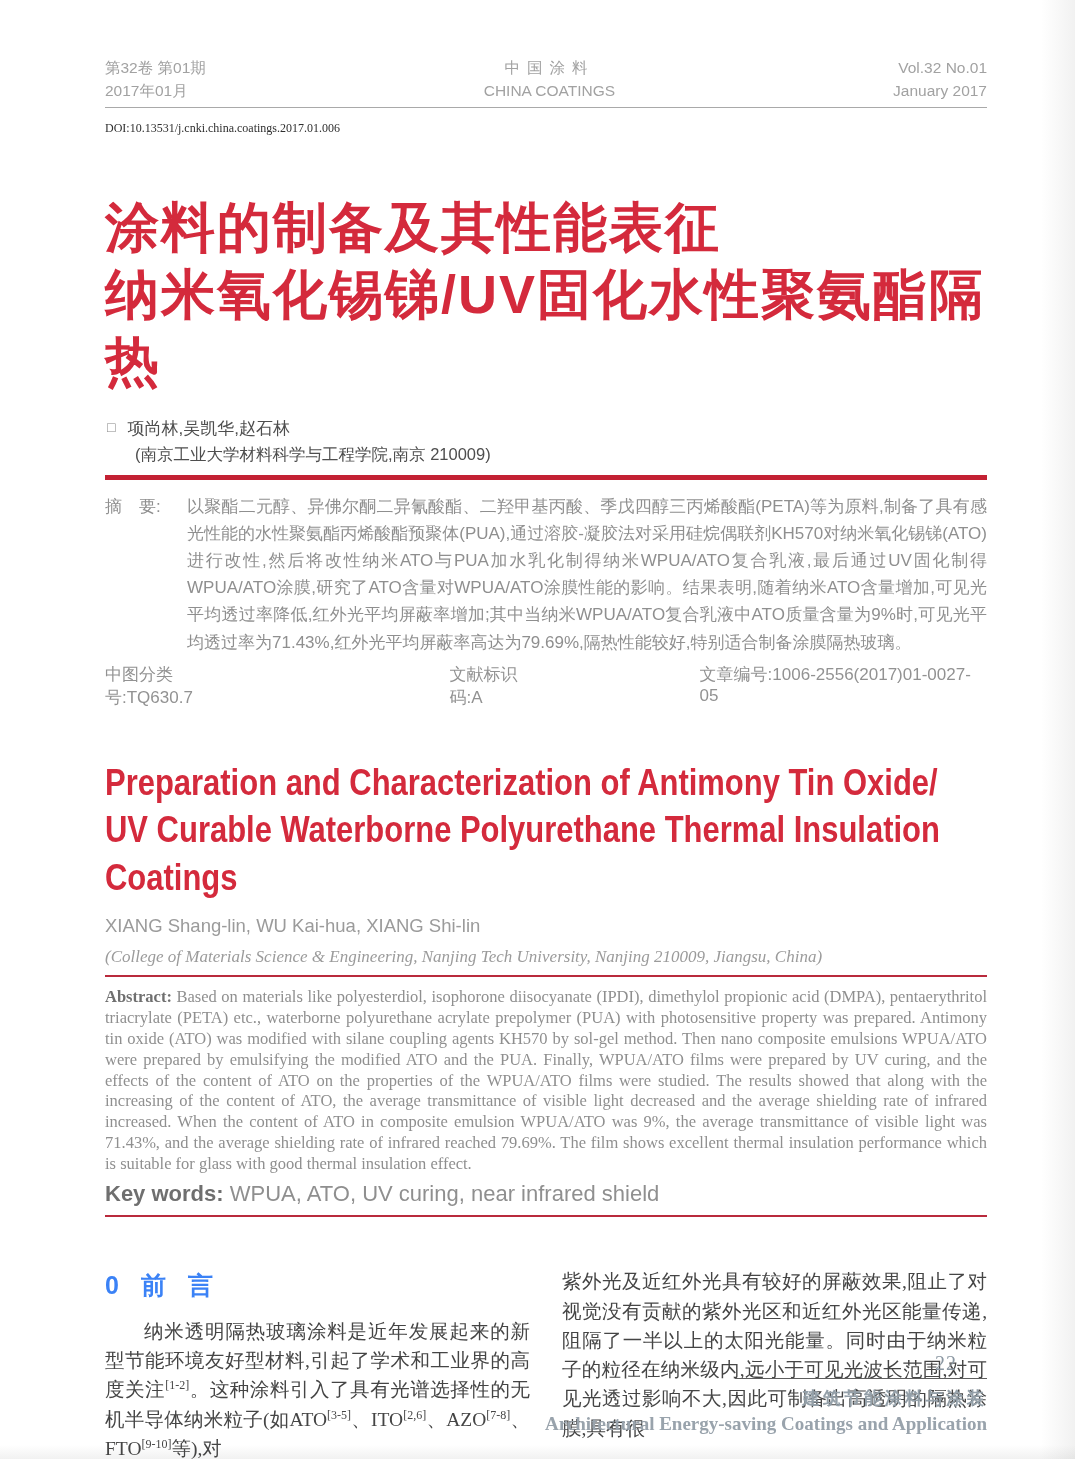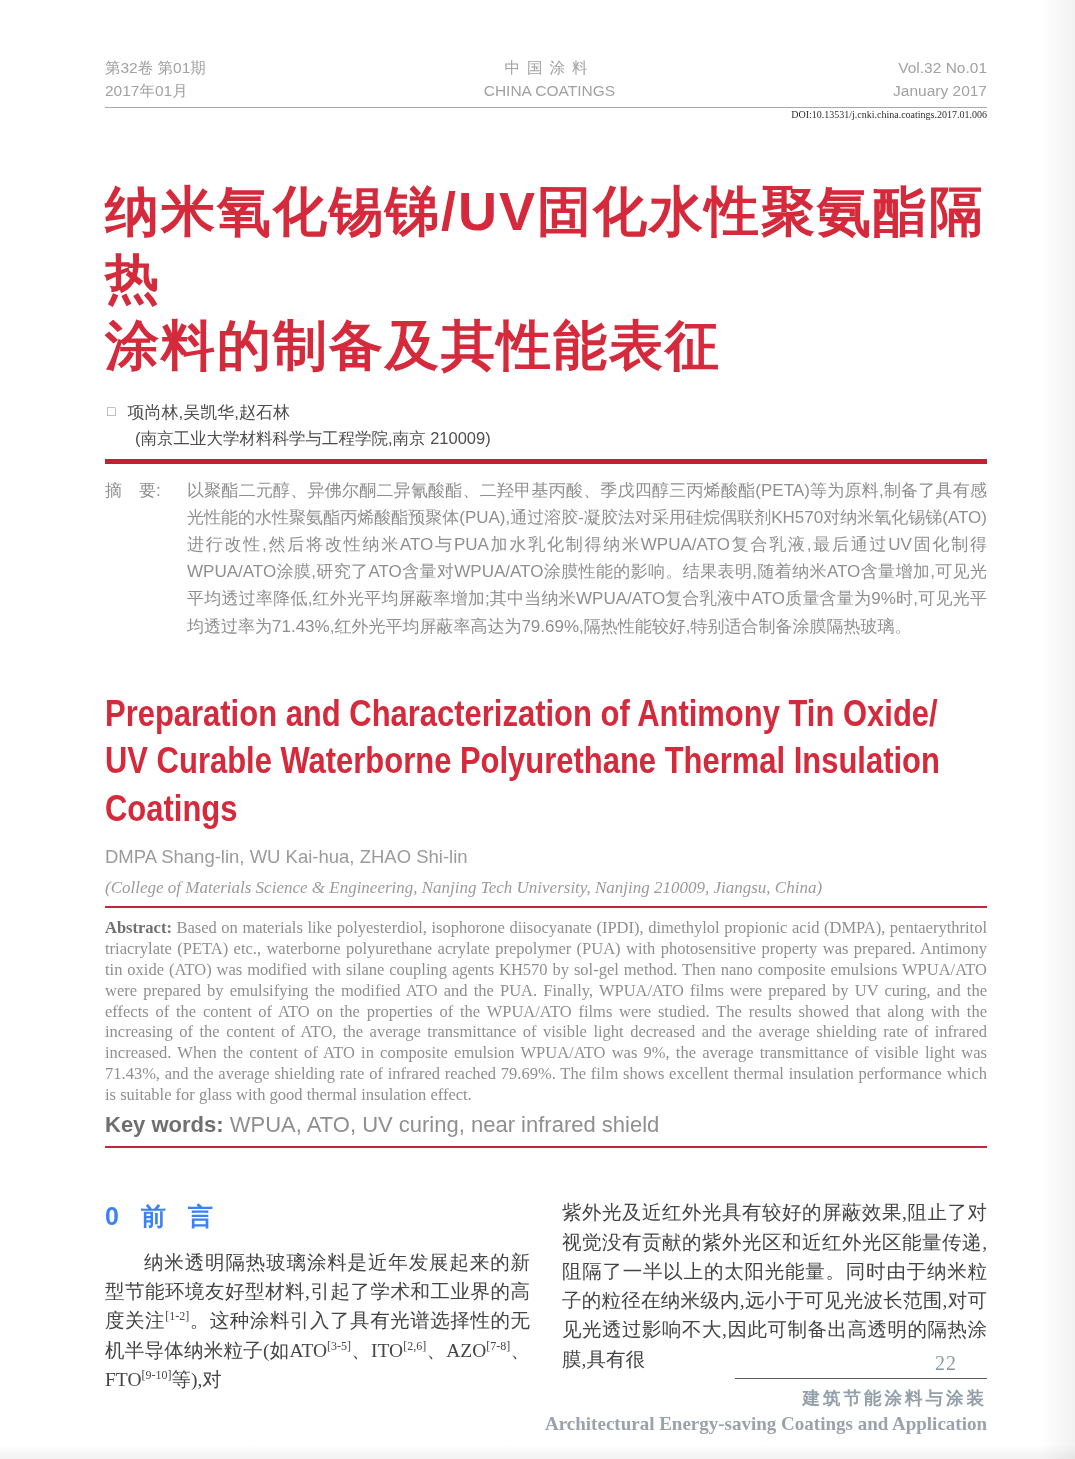--- a/index.html
+++ b/index.html
@@ -12,22 +12,22 @@
   body::before{content:"";position:absolute;left:0;bottom:0;width:100%;height:14px;
     background:linear-gradient(to bottom,rgba(120,120,118,0) 0%,rgba(120,120,118,0.10) 100%);pointer-events:none;}
   .content{position:absolute;left:105px;top:17px;width:882px;}
   
   .jheader{display:flex;justify-content:space-between;padding-top:40px;
     color:#a2a2a2;font-size:15.5px;line-height:1.48;}
   .jheader .c{text-align:center;}
   .jheader .r{text-align:right;}
   .jtitle-cn{letter-spacing:7px;}
   .header-divider{border:none;border-top:1.5px solid #a9a9a9;margin:4px 0 0 0;}
-  .doi{margin-top:1px;font-family:"Liberation Serif","DejaVu Serif",serif;
-    color:#2e2e2e;font-size:10px;text-align:right;}
+  .doi{margin-top:13px;font-family:"Liberation Serif","DejaVu Serif",serif;
+    color:#2e2e2e;font-size:12px;}
   
   .title-cn{margin-top:58px;color:#d42a3c;font-weight:900;font-size:54px;
     line-height:1.24;letter-spacing:2px;}
   
   .authors-row{margin-top:22px;color:#4e4e4e;font-size:17px;display:flex;align-items:flex-start;}
   .marker{color:#8a8a8a;font-size:14px;margin:2px 12px 0 2px;}
   .aff-cn{margin:4px 0 0 30px;color:#4e4e4e;font-size:16.5px;}
   .title-rule{height:5px;background:#c32133;margin-top:9px;}
   
   .abs-cn{margin-top:13px;display:flex;color:#8f8f8f;font-size:17px;line-height:1.6;}
@@ -86,44 +86,49 @@
     </div>
     <div class="r">
       <div>Vol.32  No.01</div>
       <div>January 2017</div>
     </div>
   </div>
   <hr class="header-divider">
   <div class="doi">DOI:10.13531/j.cnki.china.coatings.2017.01.006</div>
 
   <h1 class="title-cn" style="margin-bottom:0;">
+    <div>涂料的制备及其性能表征</div>
     <div>纳米氧化锡锑/UV固化水性聚氨酯隔热</div>
-    <div>涂料的制备及其性能表征</div>
   </h1>
 
   <div class="authors-row">
     <span class="marker">□</span>
     <span>项尚林,吴凯华,赵石林</span>
   </div>
   <div class="aff-cn">(南京工业大学材料科学与工程学院,南京   210009)</div>
 
   <div class="title-rule"></div>
 
   <div class="abs-cn">
     <span class="lbl">摘　要:</span>
     <span class="txt">以聚酯二元醇、异佛尔酮二异氰酸酯、二羟甲基丙酸、季戊四醇三丙烯酸酯(PETA)等为原料,制备了具有感光性能的水性聚氨酯丙烯酸酯预聚体(PUA),通过溶胶-凝胶法对采用硅烷偶联剂KH570对纳米氧化锡锑(ATO)进行改性,然后将改性纳米ATO与PUA加水乳化制得纳米WPUA/ATO复合乳液,最后通过UV固化制得WPUA/ATO涂膜,研究了ATO含量对WPUA/ATO涂膜性能的影响。结果表明,随着纳米ATO含量增加,可见光平均透过率降低,红外光平均屏蔽率增加;其中当纳米WPUA/ATO复合乳液中ATO质量含量为9%时,可见光平均透过率为71.43%,红外光平均屏蔽率高达为79.69%,隔热性能较好,特别适合制备涂膜隔热玻璃。</span>
   </div>
+  <div class="clc-row">
+    <span><span>中图分类号:</span><span>TQ630.7</span></span>
+    <span class="cell2"><span>文献标识码:</span><span>A</span></span>
+    <span class="cell3"><span>文章编号:</span><span>1006-2556(2017)01-0027-05</span></span>
+  </div>
 
   <h2 class="title-en" style="margin-bottom:0;">
     <div>Preparation and Characterization of Antimony Tin Oxide/</div>
     <div>UV Curable Waterborne Polyurethane Thermal Insulation</div>
     <div>Coatings</div>
   </h2>
 
-  <div class="authors-en">DMPA Shang-lin, WU Kai-hua, ZHAO Shi-lin</div>
+  <div class="authors-en">XIANG Shang-lin, WU Kai-hua, XIANG Shi-lin</div>
   <div class="aff-en">(College of Materials Science &amp; Engineering, Nanjing Tech University, Nanjing 210009, Jiangsu, China)</div>
   <hr class="red-line">
 
   <div class="abs-en">
     <b>Abstract:</b><span> Based on materials like polyesterdiol, isophorone diisocyanate (IPDI), dimethylol propionic acid (DMPA), pentaerythritol triacrylate (PETA) etc., waterborne polyurethane acrylate prepolymer (PUA) with photosensitive property was prepared. Antimony tin oxide (ATO) was modified with silane coupling agents KH570 by sol-gel method. Then nano composite emulsions WPUA/ATO were prepared by emulsifying the modified ATO and the PUA. Finally, WPUA/ATO films were prepared by UV curing, and the effects of the content of ATO on the properties of the WPUA/ATO films were studied. The results showed that along with the increasing of the content of ATO, the average transmittance of visible light decreased and the average shielding rate of infrared increased. When the content of ATO in composite emulsion WPUA/ATO was 9%, the average transmittance of visible light was 71.43%, and the average shielding rate of infrared reached 79.69%. The film shows excellent thermal insulation performance which is suitable for glass with good thermal insulation effect.</span>
   </div>
   <div class="kw-en">
     <b>Key words:</b><span> WPUA, ATO, UV curing, near infrared shield</span>
   </div>
   <hr class="red-line">

